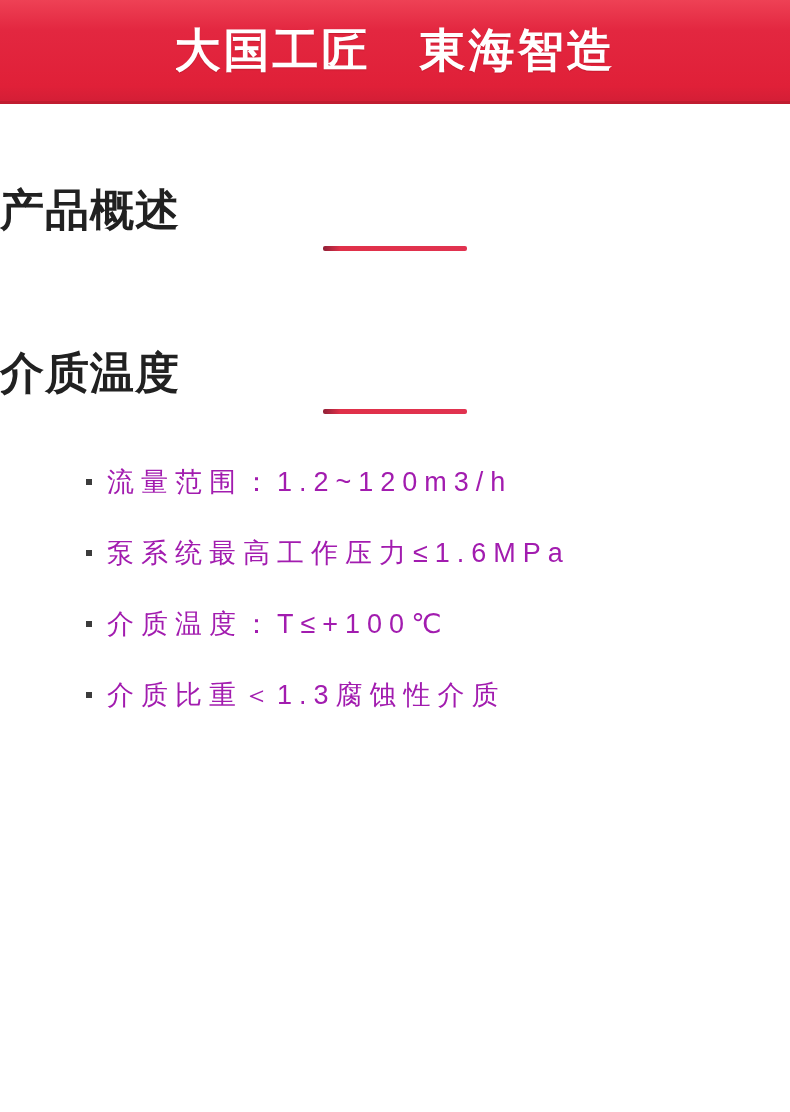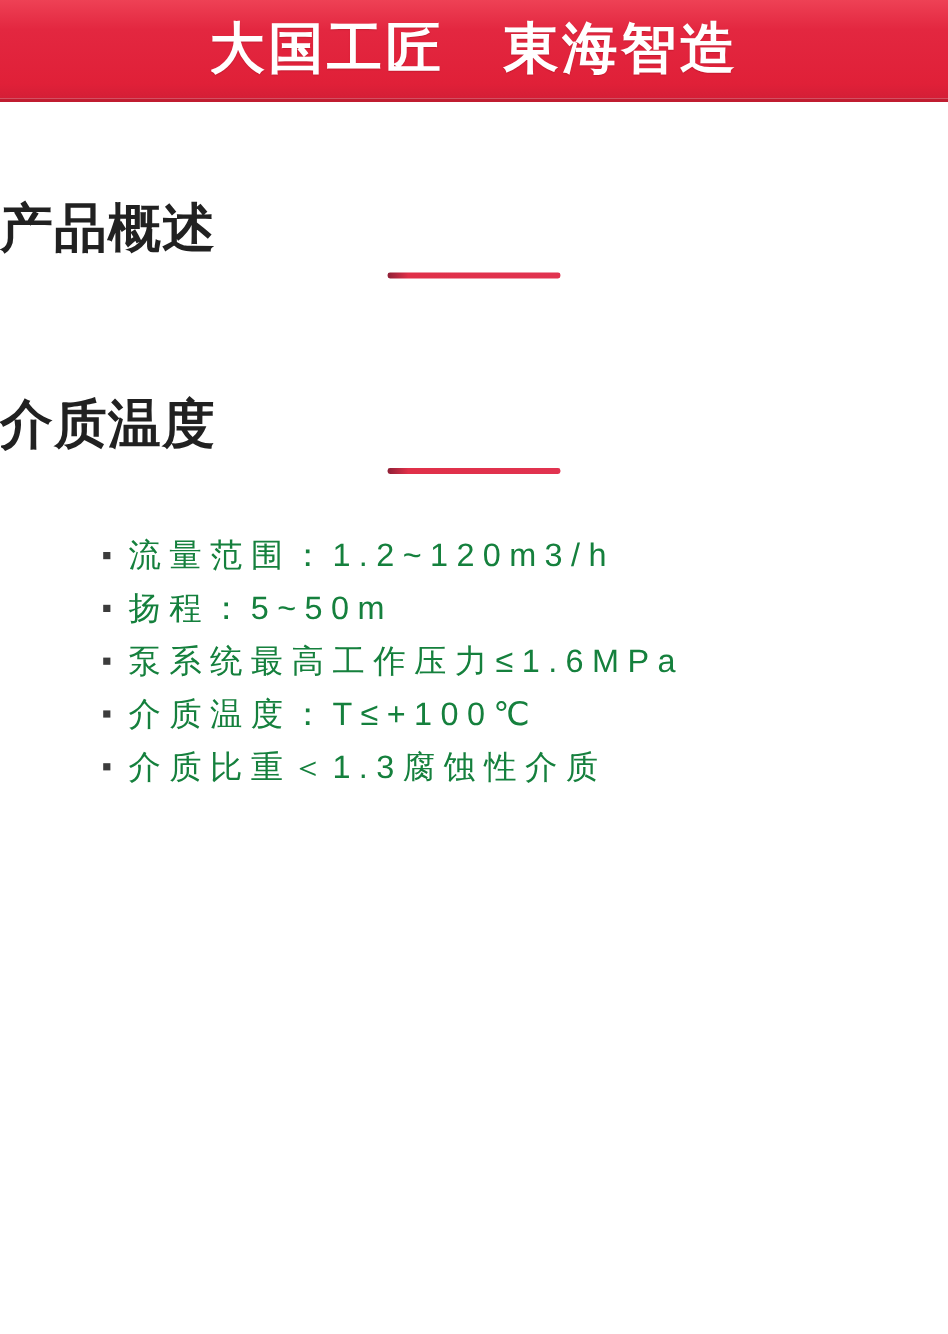--- a/index.html
+++ b/index.html
@@ -3,21 +3,21 @@
 <meta charset="utf-8">
 <style>
   * { margin: 0; padding: 0; box-sizing: border-box; }
   html, body {
     width: 790px; height: 1112px;
     background: #ffffff;
     font-family: "Liberation Sans", "DejaVu Sans", sans-serif;
     overflow: hidden;
   }
   .banner {
-    height: 85px;
+    height: 104px;
     background: linear-gradient(180deg, #ee4155 0%, #e32740 30%, #e02038 85%, #d41e36 100%);
     border-bottom: 3px solid #c01c30;
     display: flex; align-items: center; justify-content: center;
   }
   .banner-text {
     color: #ffffff;
     font-size: 46px;
     font-weight: 700;
     letter-spacing: 3px;
     text-shadow: 0 1px 1px rgba(120,0,15,0.25);
@@ -52,22 +52,23 @@
   .bullet-list {
     margin: 46px 40px 0 86px;
     list-style: none;
   }
   .bullet-list li {
     display: flex;
     align-items: center;
     line-height: 44px;
     font-size: 27px;
     letter-spacing: 7px;
-    color: #15803d;
+    color: #a21caf;
     white-space: nowrap;
+    margin-top: 27px;
   }
   .bullet-dot {
     flex: none;
     width: 6px; height: 6px;
     background: #3c3c3c;
     margin-right: 15px;
   }
 </style>
 </head>
 <body>
@@ -85,24 +86,20 @@
   <h1 class="section-title second">介质温度</h1>
   <div class="title-underline"></div>
 
   <ul class="bullet-list">
     <li>
       <span class="bullet-dot"></span>
       <span>流量范围：1.2~120m3/h</span>
     </li>
     <li>
       <span class="bullet-dot"></span>
-      <span>扬程：5~50m</span>
-    </li>
-    <li>
-      <span class="bullet-dot"></span>
       <span>泵系统最高工作压力≤1.6MPa</span>
     </li>
     <li>
       <span class="bullet-dot"></span>
       <span>介质温度：T≤+100℃</span>
     </li>
     <li>
       <span class="bullet-dot"></span>
       <span>介质比重＜1.3腐蚀性介质</span>
     </li>

